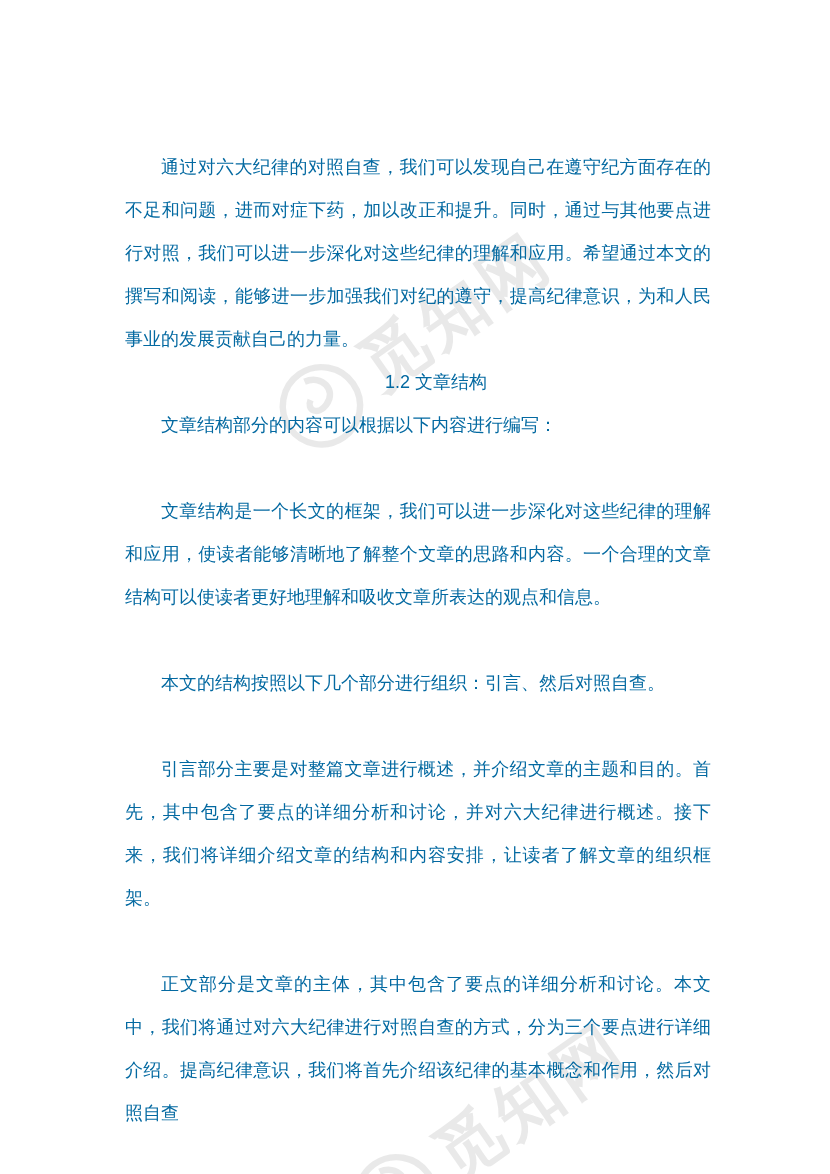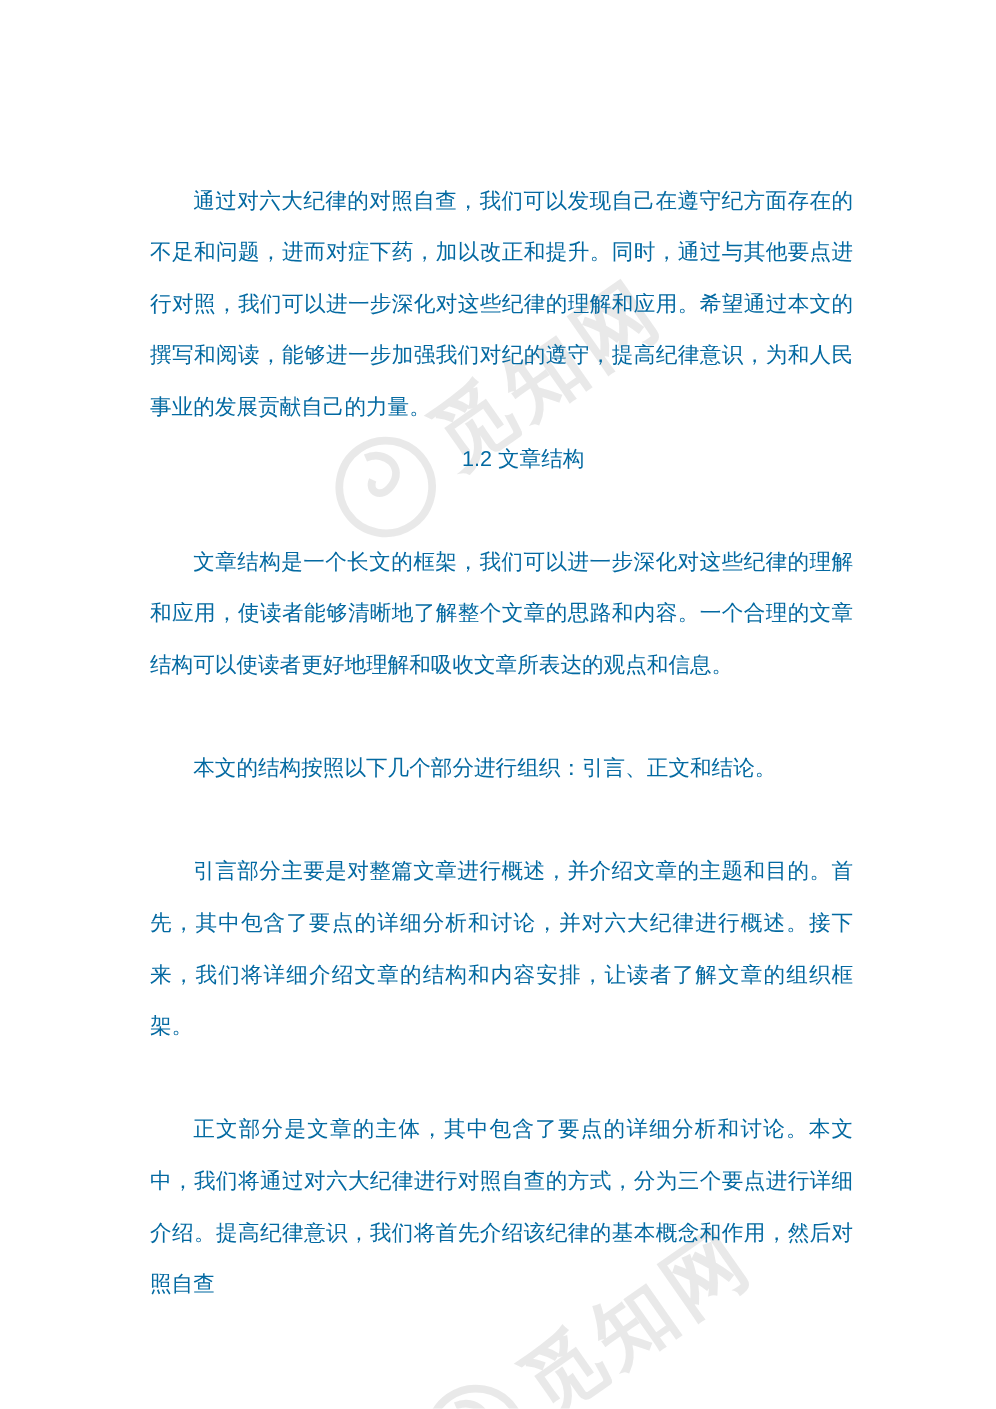--- a/index.html
+++ b/index.html
@@ -87,19 +87,20 @@
         <circle cx="50" cy="50" r="42"></circle>
         <path d="M50 18 C 70 22, 74 46, 55 52 C 40 57, 34 44, 44 38"></path>
       </svg>
     </span>
     <span class="wm-text">觅知网</span>
   </div>
 
   <div class="doc-body">
       <p class="para">通过对六大纪律的对照自查，我们可以发现自己在遵守纪方面存在的不足和问题，进而对症下药，加以改正和提升。同时，通过与其他要点进行对照，我们可以进一步深化对这些纪律的理解和应用。希望通过本文的撰写和阅读，能够进一步加强我们对纪的遵守，提高纪律意识，为和人民事业的发展贡献自己的力量。</p>
       <p class="para heading">1.2 文章结构</p>
+      <p class="para">文章结构部分的内容可以根据以下内容进行编写：</p>
       <p class="para gap">文章结构是一个长文的框架，我们可以进一步深化对这些纪律的理解和应用，使读者能够清晰地了解整个文章的思路和内容。一个合理的文章结构可以使读者更好地理解和吸收文章所表达的观点和信息。</p>
-      <p class="para gap">本文的结构按照以下几个部分进行组织：引言、正文和结论。</p>
+      <p class="para gap">本文的结构按照以下几个部分进行组织：引言、然后对照自查。</p>
       <p class="para gap">引言部分主要是对整篇文章进行概述，并介绍文章的主题和目的。首先，其中包含了要点的详细分析和讨论，并对六大纪律进行概述。接下来，我们将详细介绍文章的结构和内容安排，让读者了解文章的组织框架。</p>
       <p class="para gap">正文部分是文章的主体，其中包含了要点的详细分析和讨论。本文中，我们将通过对六大纪律进行对照自查的方式，分为三个要点进行详细介绍。提高纪律意识，我们将首先介绍该纪律的基本概念和作用，然后对照自查</p>
     </div>
 
 </div>
 
 </body></html>

